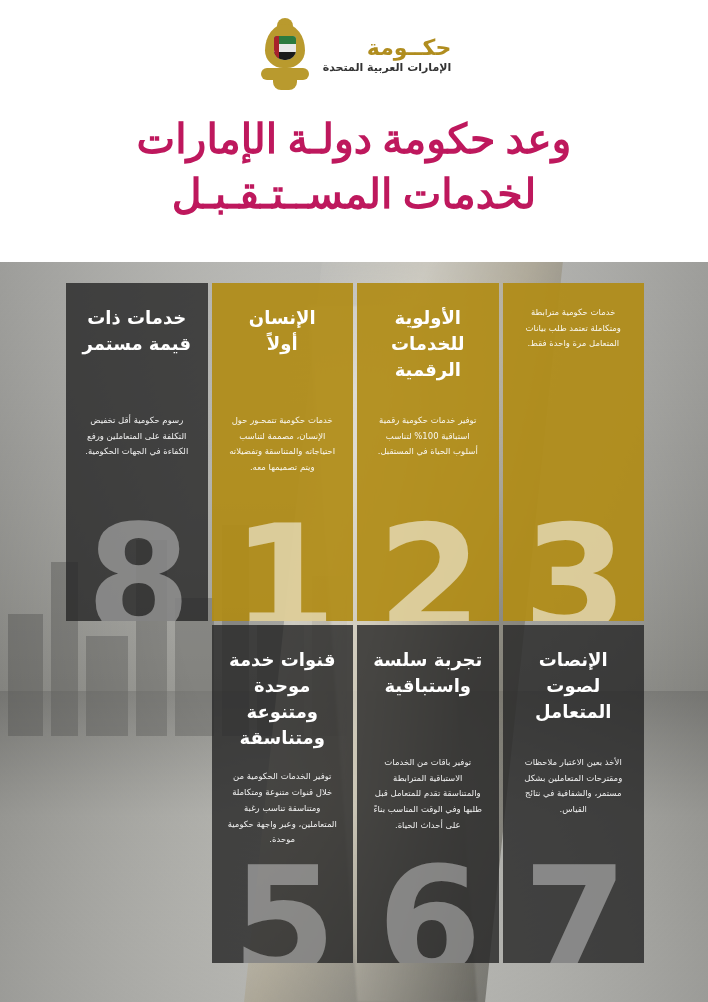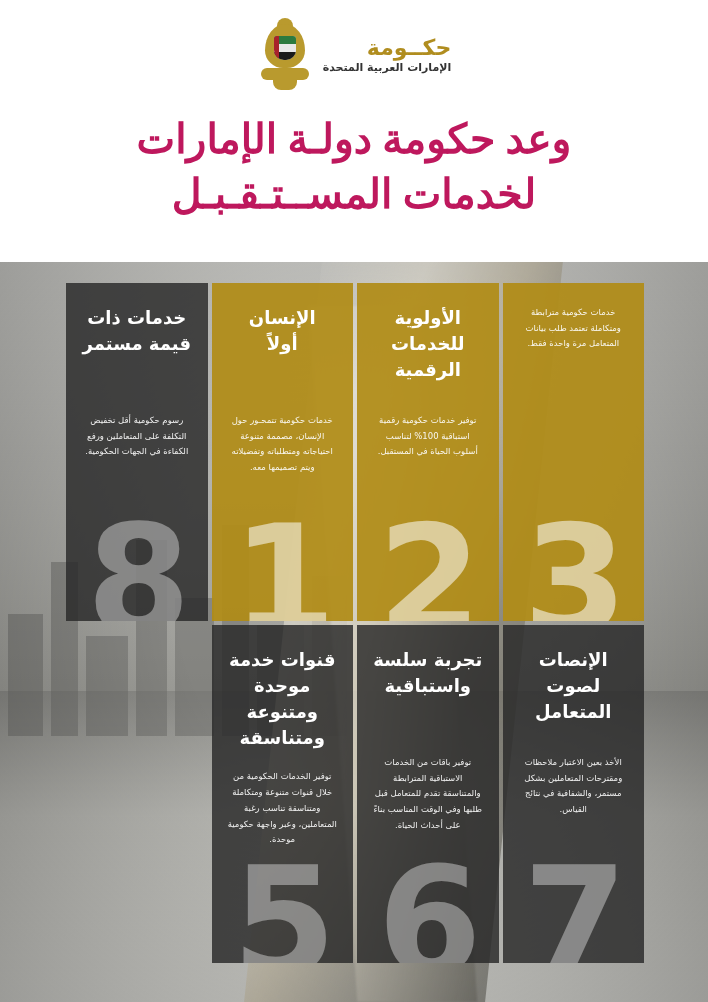--- a/index.html
+++ b/index.html
@@ -306,21 +306,21 @@
 
     <div class="card gold">
       <div class="card-title" style="white-space: pre-line;">الأولوية للخدمات الرقمية</div>
       <div class="card-desc">توفير خدمات حكومية رقمية استباقية 100% لتناسب أسلوب الحياة في المستقبل.</div>
       <div class="card-num">2</div>
     </div>
 
     <div class="card gold">
       <div class="card-title" style="white-space: pre-line;">الإنسان
 أولاً</div>
-      <div class="card-desc">خدمات حكومية تتمحـور حول الإنسان، مصممة متنوعة احتياجاته ومتطلباته وتفضيلاته ويتم تصميمها معه.</div>
+      <div class="card-desc">خدمات حكومية تتمحـور حول الإنسان، مصممة لتناسب احتياجاته والمتناسقة وتفضيلاته ويتم تصميمها معه.</div>
       <div class="card-num">1</div>
     </div>
 
     <div class="card dark">
       <div class="card-title" style="white-space: pre-line;">خدمات ذات قيمة مستمر</div>
       <div class="card-desc">رسوم حكومية أقل تخفيض التكلفة على المتعاملين ورفع الكفاءة في الجهات الحكومية.</div>
       <div class="card-num">8</div>
     </div>
 
     <div class="card dark">

